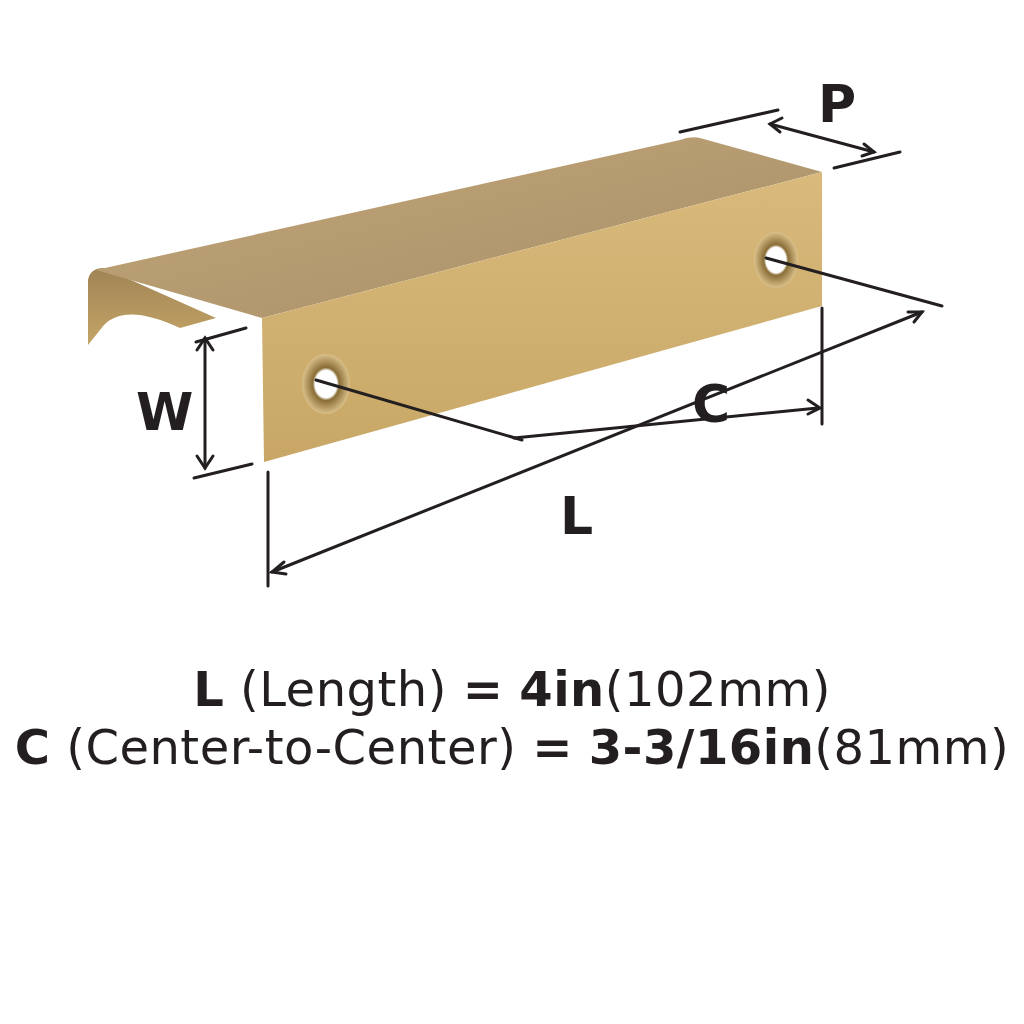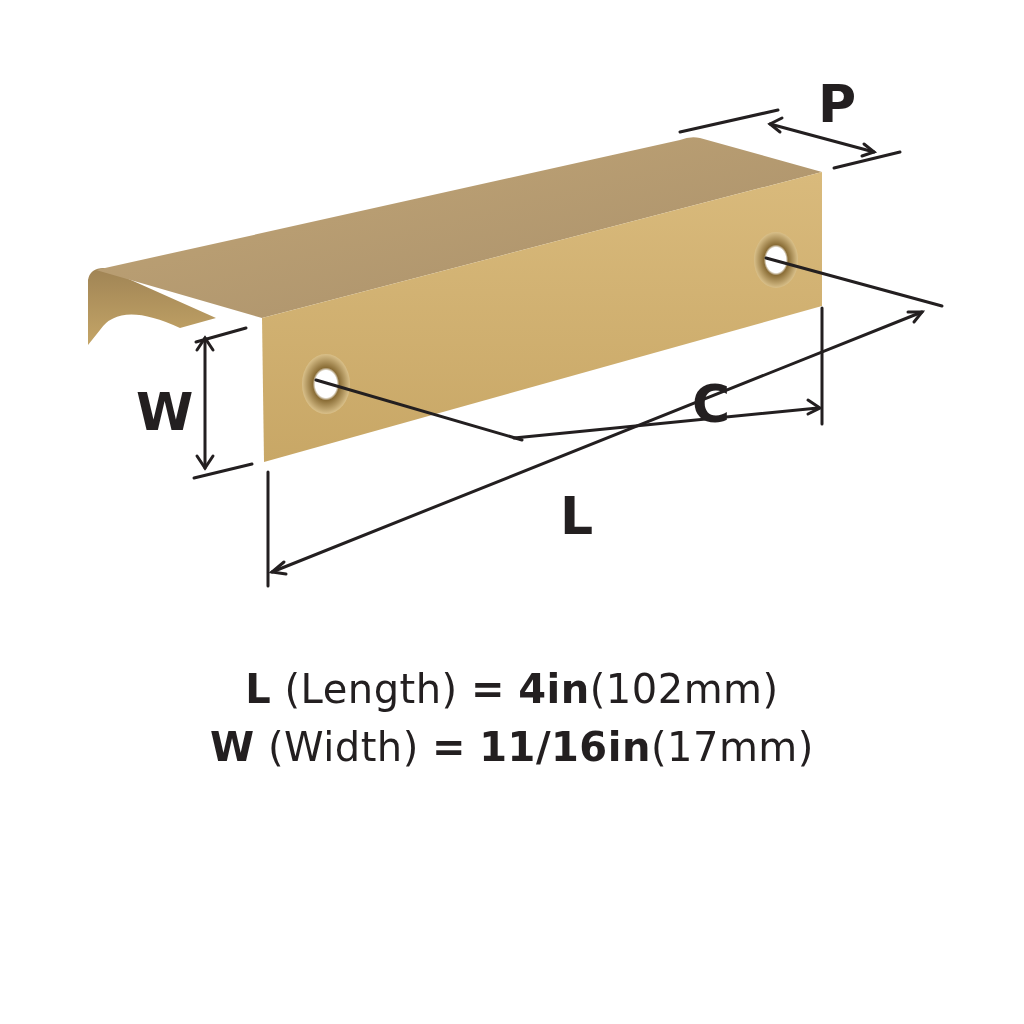--- a/index.html
+++ b/index.html
@@ -1,20 +1,20 @@
 <!DOCTYPE html>
 <html><head>
 <meta charset="utf-8">
 <style>
   html,body{margin:0;padding:0;background:#ffffff;}
   body{width:1024px;height:1024px;position:relative;overflow:hidden;font-family:"DejaVu Sans","Liberation Sans",sans-serif;}
   #drawing{position:absolute;left:0;top:0;width:1024px;height:620px;}
   .dim-letter{font-family:"DejaVu Sans","Liberation Sans",sans-serif;font-weight:bold;fill:#231f20;font-size:52px;}
   #specs{position:absolute;left:0;top:660px;width:1024px;text-align:center;color:#231f20;}
-  .spec-line{font-size:40px;line-height:58px;white-space:nowrap;letter-spacing:0.5px;}
+  .spec-line{font-size:48px;line-height:58px;white-space:nowrap;letter-spacing:0.5px;}
   .spec-key{font-weight:bold;}
   .spec-name{font-weight:normal;}
   .spec-imp{font-weight:bold;}
   .spec-metric{font-weight:normal;}
 </style>
 </head>
 <body>
 
 <svg id="drawing" viewBox="0 0 1024 620" xmlns="http://www.w3.org/2000/svg">
   <defs>
@@ -82,18 +82,18 @@
 </svg>
 
 <div id="specs">
   <div class="spec-line">
     <span class="spec-key">L</span>
     <span class="spec-name">(Length)</span>
     <span class="spec-key">=</span>
     <span class="spec-imp">4in</span><span class="spec-metric">(102mm)</span>
   </div>
   <div class="spec-line">
-    <span class="spec-key">W</span>
-    <span class="spec-name">(Width)</span>
+    <span class="spec-key">C</span>
+    <span class="spec-name">(Center-to-Center)</span>
     <span class="spec-key">=</span>
-    <span class="spec-imp">11/16in</span><span class="spec-metric">(17mm)</span>
+    <span class="spec-imp">3-3/16in</span><span class="spec-metric">(81mm)</span>
   </div>
 </div>
 
 </body></html>

